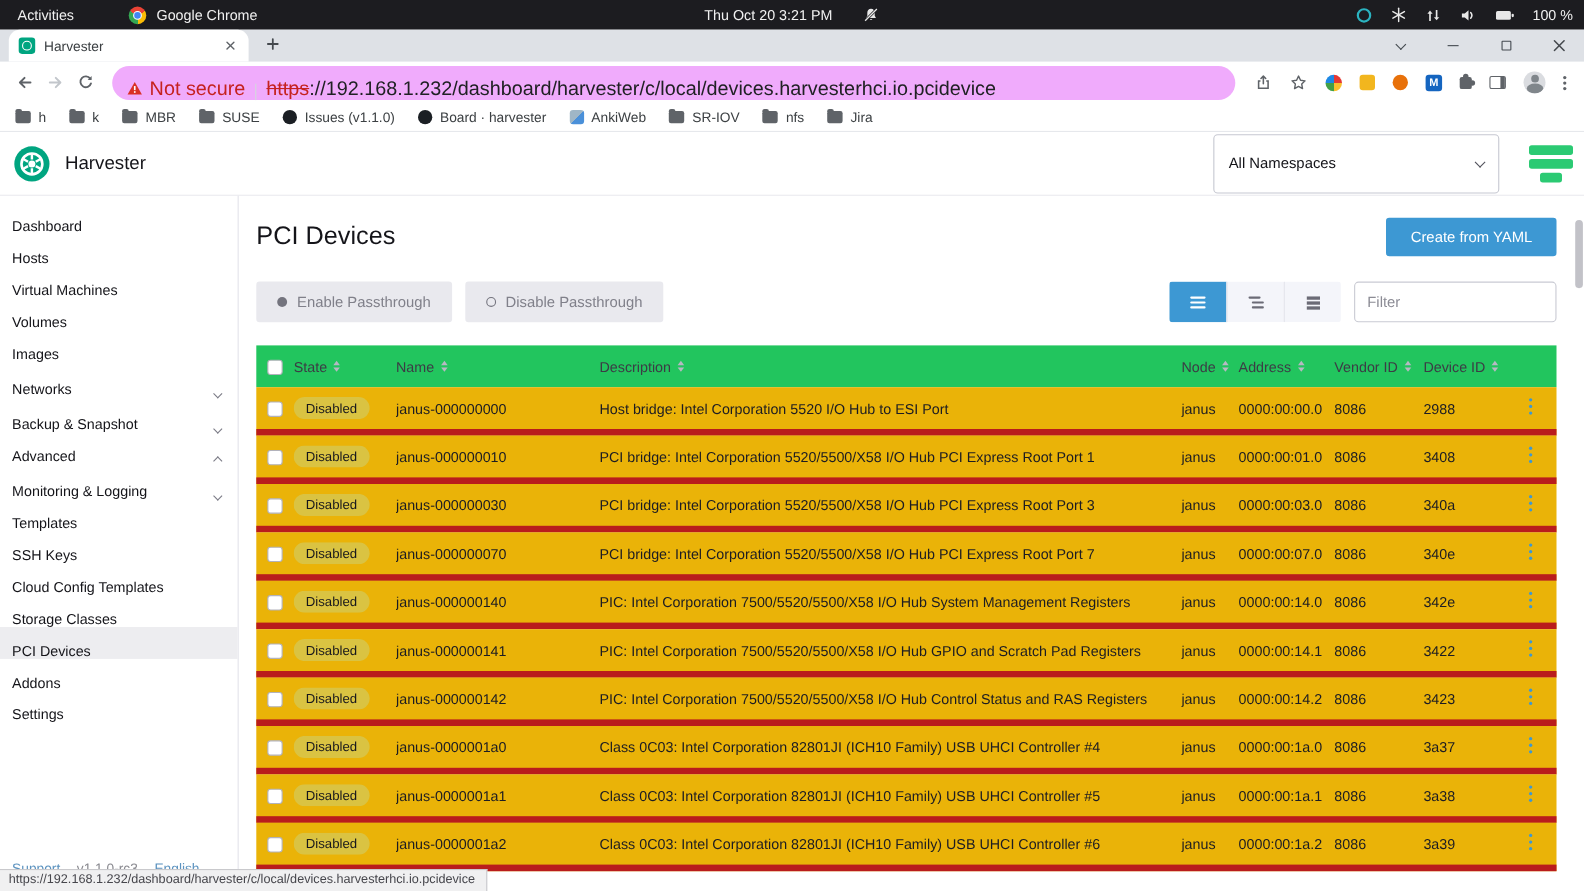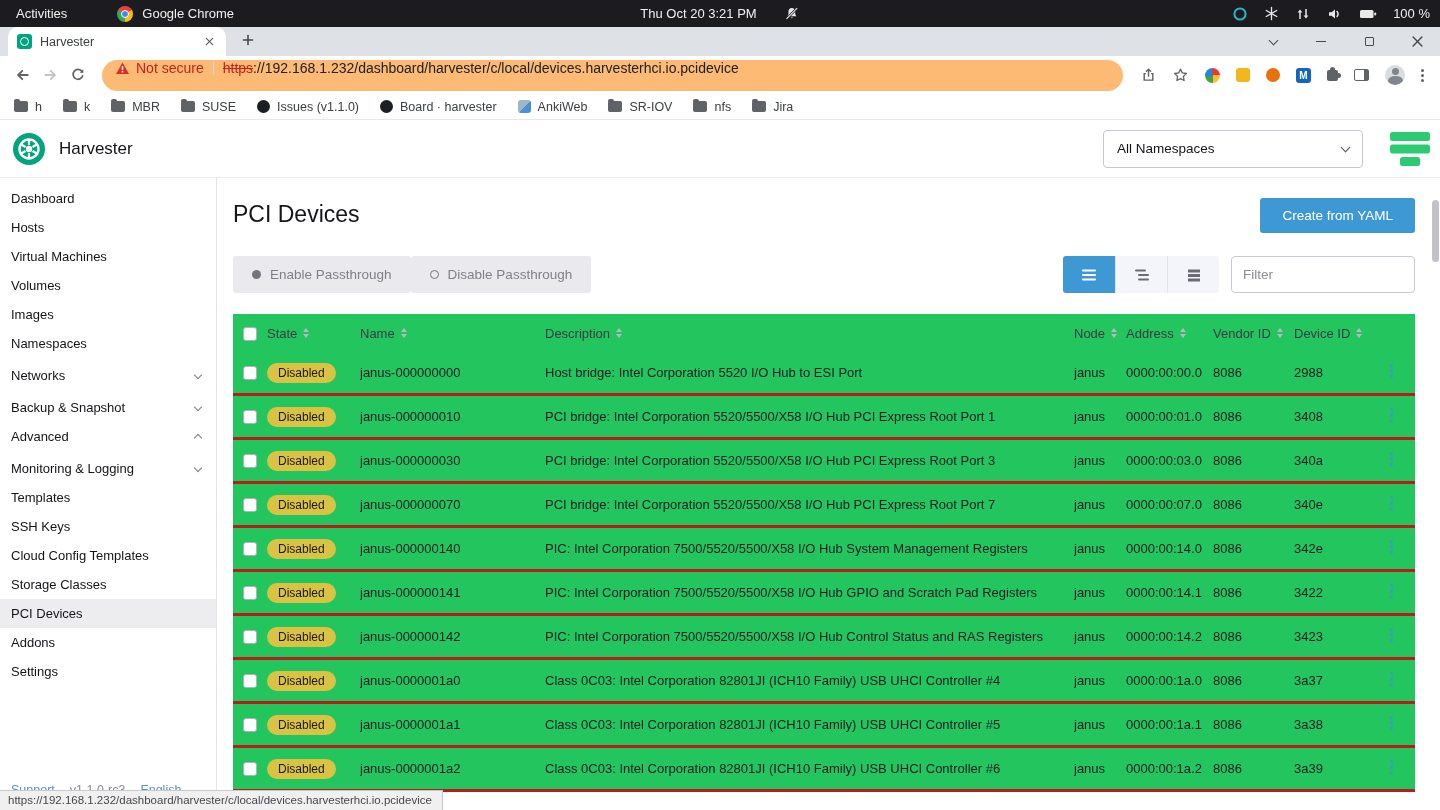--- a/index.html
+++ b/index.html
@@ -28,21 +28,21 @@
   .newtab{margin:0 0 6px 12px;display:flex;align-items:center;justify-content:center;width:20px;height:20px}
   .tabctl{position:absolute;right:14px;top:0;height:100%;display:flex;align-items:center;gap:30px}
   .winbtn{display:flex;align-items:center;justify-content:center;width:18px;height:18px}
   .mini-bar{width:10px;height:1.6px;background:#444a50}
   .max-box{width:9px;height:9px;border:1.4px solid #444a50;border-radius:1px}
   .chev-dn{width:7px;height:7px;border-right:1.6px solid #444a50;border-bottom:1.6px solid #444a50;transform:rotate(45deg);margin-top:-3px}
 
   
   .toolbar{height:38px;background:#fff;display:flex;align-items:center;padding:0 8px}
   .navbtn{width:28px;height:28px;display:flex;align-items:center;justify-content:center;border-radius:50%}
-  .omnibox{flex:1;height:31px;background:#fdba74;border-radius:16px;margin:0 10px;display:flex;align-items:flex-start;padding:0 13px;font-size:14px;gap:9px;min-width:0}
+  .omnibox{flex:1;height:31px;background:#f0abfc;border-radius:16px;margin:0 10px;display:flex;align-items:flex-end;padding:0 13px;font-size:18px;gap:9px;min-width:0}
   .notsecure{color:#c5221f;display:flex;align-items:center;gap:6px;flex-shrink:0}
   .ob-divider{width:1px;height:15px;background:#d4d7db;flex-shrink:0}
   .url{color:#202124;white-space:nowrap;overflow:hidden;text-overflow:ellipsis}
   .url .scheme{color:#c5221f;text-decoration:line-through}
   .tool-icons{display:flex;align-items:center;gap:16px;padding:0 8px}
   .ext-pinwheel{width:15px;height:15px;border-radius:50%;background:conic-gradient(#e53935 0 90deg,#fbc02d 0 180deg,#43a047 0 270deg,#1e88e5 0 360deg);display:inline-block}
   .ext-yellow{width:14px;height:14px;border-radius:3px;background:#f2b61e;display:inline-block}
   .ext-orange{width:14px;height:14px;border-radius:50%;background:#e8710a;display:inline-block}
   .ext-m{width:15px;height:15px;border-radius:3px;background:#1565c0;color:#fff;font-size:10px;font-weight:bold;display:inline-flex;align-items:center;justify-content:center}
   .puzzle{width:11px;height:11px;background:#5f6368;border-radius:2px;position:relative;display:inline-block}
@@ -62,57 +62,57 @@
   .bm-icon{width:14px;height:11px;position:relative;display:inline-block}
   .bm.icon-folder .bm-icon{background:#5f6368;border-radius:2px}
   .bm.icon-folder .bm-icon::before{content:"";position:absolute;top:-2.5px;left:0;width:6px;height:3px;background:#5f6368;border-radius:2px 2px 0 0}
   .bm.icon-github .bm-icon{width:13px;height:13px;border-radius:50%;background:#1b1f24}
   .bm.icon-anki .bm-icon{width:13px;height:13px;border-radius:3px;background:linear-gradient(135deg,#9fb6c6 0 50%,#4a90d9 50% 100%)}
 
   
   .app-header{height:58px;display:flex;align-items:center;padding:0 8px 0 12px;background:#fff;border-bottom:1px solid #eaeaef}
   .brand{display:flex;align-items:center;gap:13px;font-size:17px;color:#141419}
   .header-right{margin-left:auto;display:flex;align-items:center;gap:25px}
-  .ns-select{width:260px;height:38px;border:1px solid #c6c8d1;border-radius:4px;display:flex;align-items:center;justify-content:space-between;padding:0 13px;font-size:13.5px;color:#141419;background:#fff;cursor:pointer}
+  .ns-select{width:260px;height:54px;border:1px solid #c6c8d1;border-radius:4px;display:flex;align-items:center;justify-content:space-between;padding:0 13px;font-size:13.5px;color:#141419;background:#fff;cursor:pointer}
   .chev-sm{width:7px;height:7px;border-right:1.6px solid #50505a;border-bottom:1.6px solid #50505a;transform:rotate(45deg);margin-top:-3px}
 
   
   .app-body{display:flex;height:632px;position:relative}
   .sidebar{width:217px;flex-shrink:0;border-right:1px solid #e3e3ea;padding-top:6px;position:relative;font-size:13px;color:#141419}
-  .nav-item{display:flex;align-items:center;justify-content:space-between;height:29px;padding:0 15px 0 11px;cursor:pointer}
+  .nav-item{display:flex;align-items:flex-end;justify-content:space-between;height:29px;padding:0 15px 0 11px;cursor:pointer}
   .nav-item.group{margin-top:3px}
   .nav-item .chev{display:none;width:6px;height:6px;border-right:1.5px solid #7a7a85;border-bottom:1.5px solid #7a7a85;transform:rotate(45deg);margin-top:-2px}
   .nav-item.group .chev{display:inline-block}
   .nav-item.group-open .chev{display:inline-block;transform:rotate(-135deg);margin-top:3px}
   .nav-item.selected{background:#ededf0}
   .sidebar-footer{position:absolute;left:11px;bottom:13px;display:flex;gap:15px;font-size:12.5px;white-space:nowrap}
   .sidebar-footer .link{color:#5b92bf;cursor:pointer}
   .sidebar-footer .version{color:#8a8a90}
 
   .main{flex:1;padding:20px 25px 0 16px;position:relative;overflow:hidden}
   .title-row{display:flex;align-items:flex-start;justify-content:space-between}
   .page-title{font-size:23px;font-weight:400;color:#141419;padding-top:3px}
   .btn-primary{background:#3d98d3;color:#fff;font-size:13.5px;padding:10px 22px;border-radius:3px;border:none;cursor:pointer;font-family:inherit}
-  .actions-row{margin-top:23px;display:flex;align-items:flex-start;}
+  .actions-row{margin-top:23px;display:flex;align-items:flex-start;gap:12px}
   .btn-disabled{background:#e9e9ee;color:#80808a;font-size:13.5px;padding:0 19px;height:37px;border-radius:3px;border:none;display:flex;align-items:center;gap:9px;font-family:inherit}
   .dot-filled{width:9px;height:9px;border-radius:50%;background:#74747e;display:inline-block}
   .dot-open{width:9px;height:9px;border-radius:50%;border:1.6px solid #74747e;display:inline-block}
   .right-tools{margin-left:auto;display:flex;gap:12px;align-items:center}
   .toggle-group{display:flex;border-radius:3px;overflow:hidden}
   .toggle{width:52px;height:37px;background:#f4f5fa;display:flex;align-items:center;justify-content:center;cursor:pointer;border:none}
   .toggle+.toggle{border-left:1px solid #e3e4eb}
   .toggle.active{background:#3d98d3}
   .filter-input{width:184px;height:37px;border:1px solid #c9cad3;border-radius:4px;padding:0 11px;font-size:13.5px;color:#0369a1;outline:none;font-family:inherit}
   .filter-input::placeholder{color:#8c8c95}
 
   
   .table{margin-top:21px}
   .thead,.trow{display:grid;grid-template-columns:34px 93px 185px 529px 52px 87px 81px 90px 1fr;align-items:center}
   .thead{background:#22c55e;height:38px;font-size:13px;color:#3c3c45}
-  .trow{height:44px;border-bottom:3px solid #b91c1c;font-size:13px;color:#1c1c23;background:#22c55e}
+  .trow{height:44px;border-bottom:6px solid #b91c1c;font-size:13px;color:#1c1c23;background:#eab308}
   .cell{white-space:nowrap;overflow:hidden}
   .c-check{padding-left:10px;overflow:visible}
   .checkbox{width:14px;height:14px;border:1px solid #b2b2bb;border-radius:3px;background:#fff;display:inline-block;vertical-align:middle;cursor:pointer}
   .th{display:flex;align-items:center;gap:6px;cursor:pointer;overflow:visible}
   .sort{display:inline-flex;flex-direction:column;gap:2.5px}
   .sort i{width:0;height:0;border-left:3.5px solid transparent;border-right:3.5px solid transparent;display:block}
   .sort .up{border-bottom:4px solid #b7b8c2}
   .sort .down{border-top:4px solid #b7b8c2}
   .badge{background:#dac342;color:#17171c;font-size:12px;padding:3px 11px;border-radius:10px;display:inline-block}
   .kebab{display:inline-block;cursor:pointer;padding:2px 6px}
@@ -359,24 +359,20 @@
         <div class="nav-item item">
     <span class="nav-label">Virtual Machines</span>
 
   </div>
         <div class="nav-item item">
     <span class="nav-label">Volumes</span>
 
   </div>
         <div class="nav-item item">
     <span class="nav-label">Images</span>
-
-  </div>
-        <div class="nav-item item">
-    <span class="nav-label">Namespaces</span>
 
   </div>
         <div class="nav-item group">
     <span class="nav-label">Networks</span>
     <span class="chev"></span>
   </div>
         <div class="nav-item group">
     <span class="nav-label">Backup &amp; Snapshot</span>
     <span class="chev"></span>
   </div>

